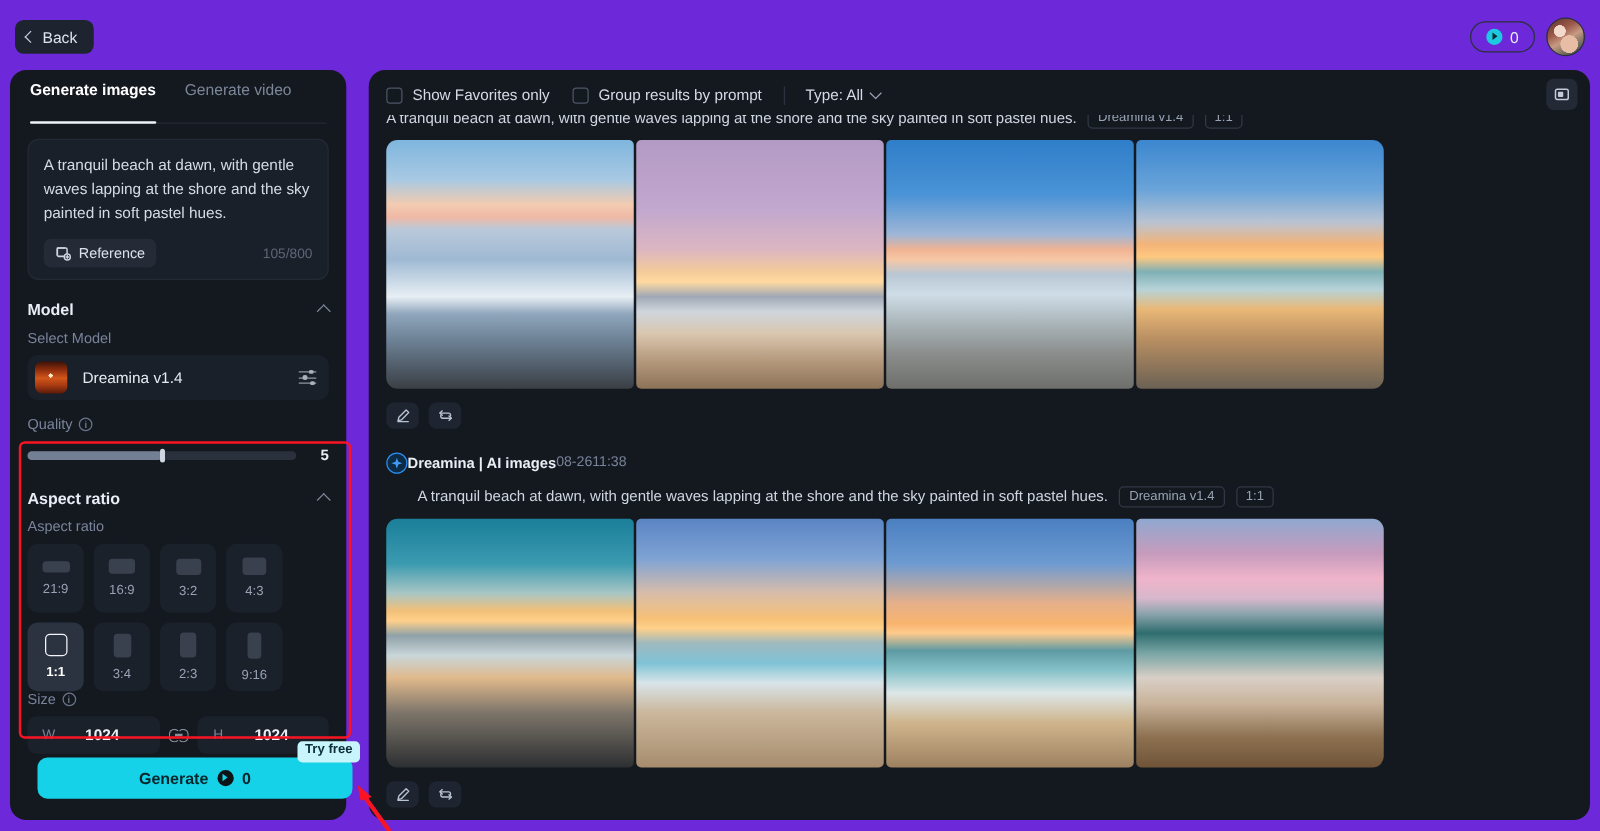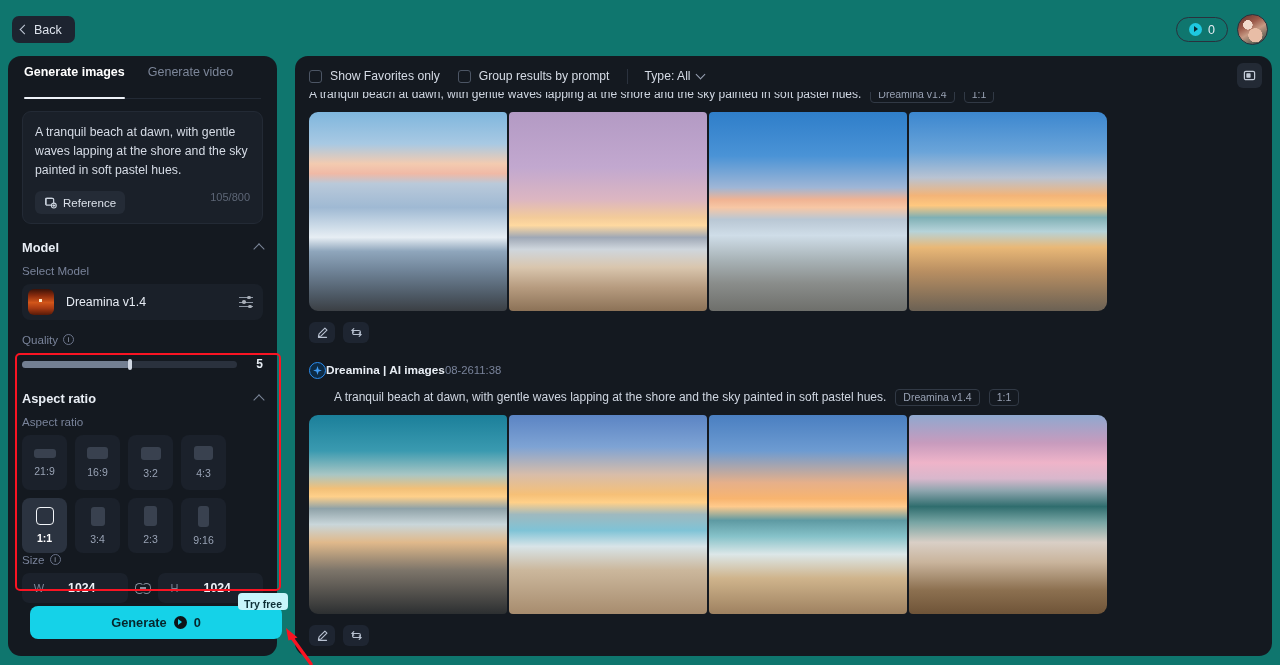--- a/index.html
+++ b/index.html
@@ -2,21 +2,21 @@
 <html><head>
 <meta charset="utf-8">
 <style>
   * { box-sizing: border-box; margin: 0; padding: 0; }
   html, body {
     width: 1280px; height: 665px;
     background: #0b0d12;
     font-family: "Liberation Sans", sans-serif;
     overflow: hidden;
   }
-  .app { position: relative; width: 1280px; height: 665px; background: #0f766e; }
+  .app { position: relative; width: 1280px; height: 665px; background: #6d28d9; }
 
   
   .topbar { position: absolute; left: 0; top: 0; width: 1280px; height: 58px; }
   .back-btn {
     position: absolute; left: 12px; top: 16px; height: 27px;
     padding: 0 13px 0 9px;
     display: flex; align-items: center; gap: 5px;
     background: #1d2430; border-radius: 7px;
     color: #dde3ec; font-size: 12.5px; cursor: pointer;
   }
@@ -56,21 +56,21 @@
     padding-bottom: 9px; position: relative; }
   .tab.active { color: #ffffff; font-weight: bold; }
   .tab.active::after { content: ""; position: absolute; left: 0; right: 0; bottom: -1px;
     height: 2px; background: #eef2f8; border-radius: 2px; }
 
   .prompt-box {
     margin: 12px 14px 0 14px; background: #1a2029;
     border: 1px solid #232a35; border-radius: 9px; padding: 11px 12px 9px 12px;
   }
   .prompt-text { font-size: 12.3px; line-height: 19px; color: #d5dbe5; }
-  .prompt-foot { display: flex; justify-content: space-between; margin-top: 11px; }
+  .prompt-foot { display: flex; align-items: center; justify-content: space-between; margin-top: 11px; }
   .ref-btn { display: flex; align-items: center; gap: 6px; height: 23px;
     padding: 0 9px; background: #242b36; border-radius: 6px;
     font-size: 11.5px; color: #dbe1ea; cursor: pointer; }
   .char-count { font-size: 11px; color: #5d6676; }
 
   .section { margin: 0 14px; }
   .section-head { display: flex; align-items: center; justify-content: space-between;
     height: 34px; margin-top: 6px; cursor: pointer; }
   .section-title { font-size: 12.8px; font-weight: bold; color: #e9eef5; }
   .caret { width: 8px; height: 8px; border-left: 1.5px solid #7b8698;
@@ -145,21 +145,21 @@
   .gen-wrap { position: absolute; left: 22px; bottom: 17px; width: 252px; height: 33px; }
   .gen-btn { width: 100%; height: 100%; background: #15d2e8; border-radius: 8px;
     display: flex; align-items: center; justify-content: center; gap: 7px;
     font-size: 12.8px; font-weight: bold; color: #06262c; cursor: pointer; }
   .gen-coin { width: 13px; height: 13px; border-radius: 50%; background: #0d1418; position: relative; }
   .gen-coin::after { content: ""; position: absolute; left: 4.5px; top: 3px;
     border-left: 4.5px solid #15d2e8; border-top: 3.5px solid transparent;
     border-bottom: 3.5px solid transparent; }
   .try-free { position: absolute; right: -6px; top: -13px; height: 17px; padding: 0 6px;
     background: #c7f5fb; border-radius: 4px; font-size: 10.5px; font-weight: bold;
-    color: #0d2f36; display: flex; align-items: flex-end; cursor: pointer; }
+    color: #0d2f36; display: flex; align-items: flex-start; cursor: pointer; }
 
   .arrow-anno { position: absolute; left: 277px; top: 622px; width: 40px; height: 44px; z-index: 8; }
 
   
   .main-panel { position: absolute; left: 295px; top: 56px; width: 977px; height: 600px;
     background: #141920; border-radius: 13px; overflow: hidden; }
   .main-toolbar { position: relative; height: 32px; display: flex; align-items: center;
     gap: 0; padding: 0 14px; margin-top: 4px; }
   .chk-item { display: flex; align-items: center; gap: 8px; font-size: 12.2px;
     color: #d5dbe5; cursor: pointer; margin-right: 18px; }

